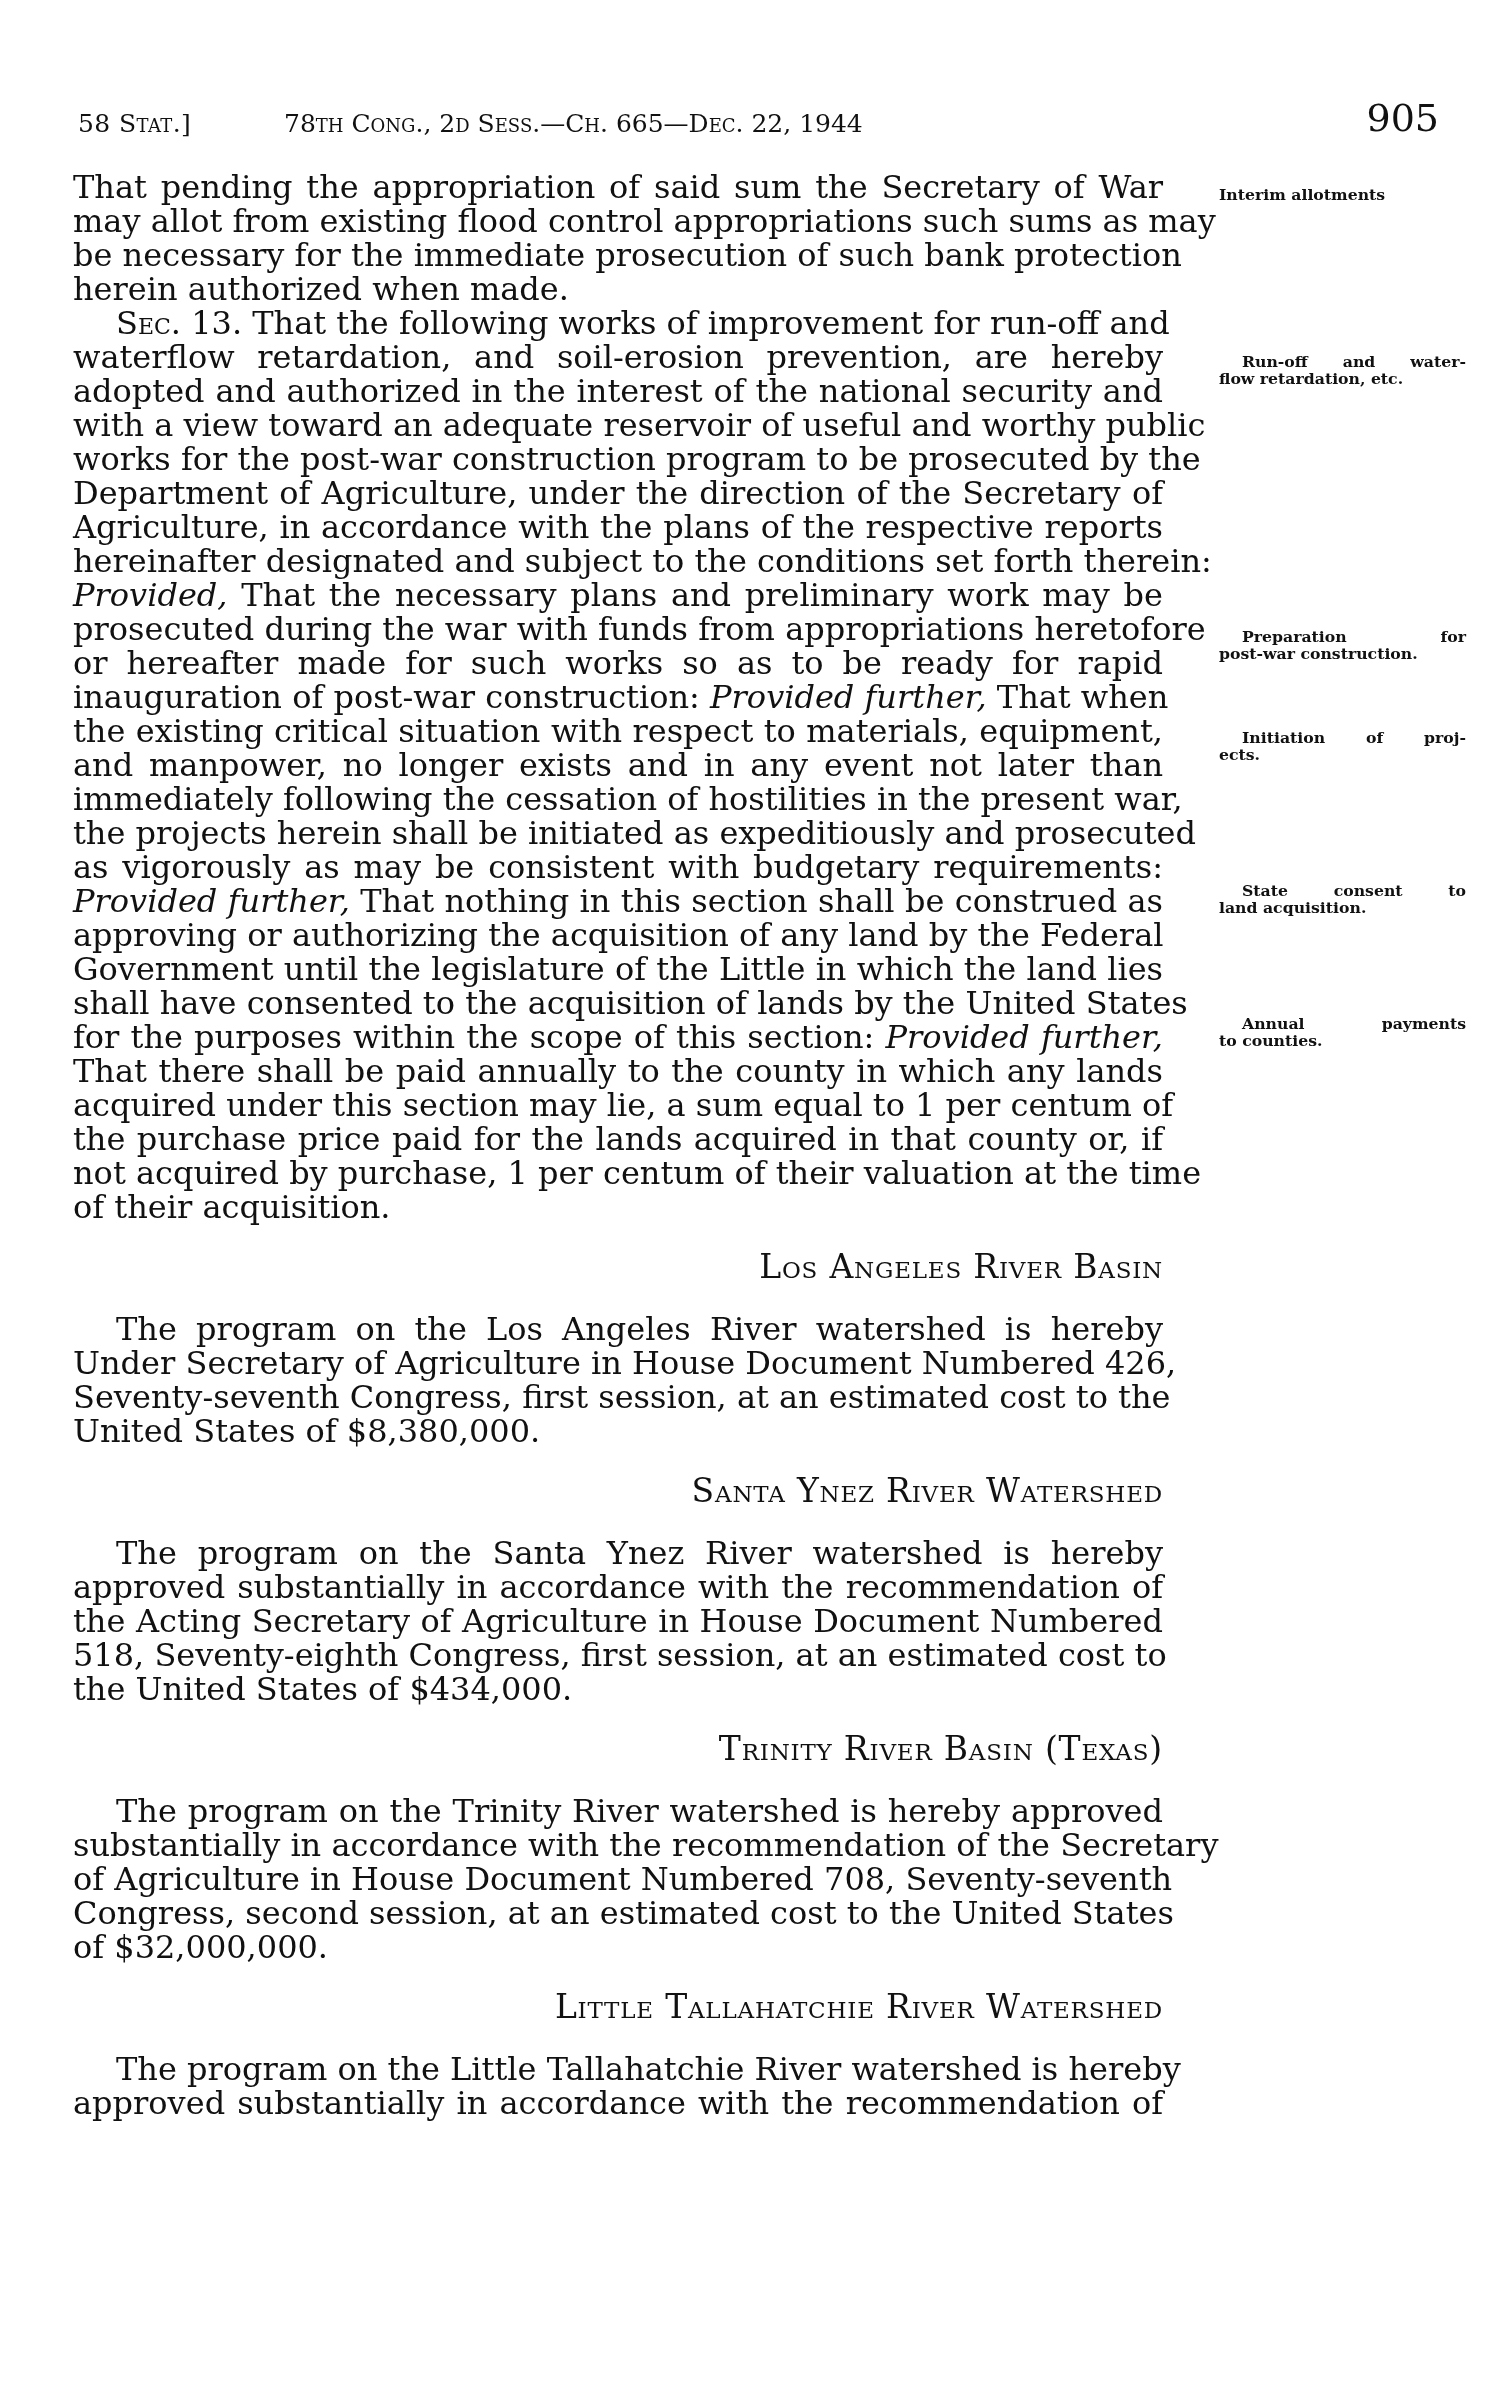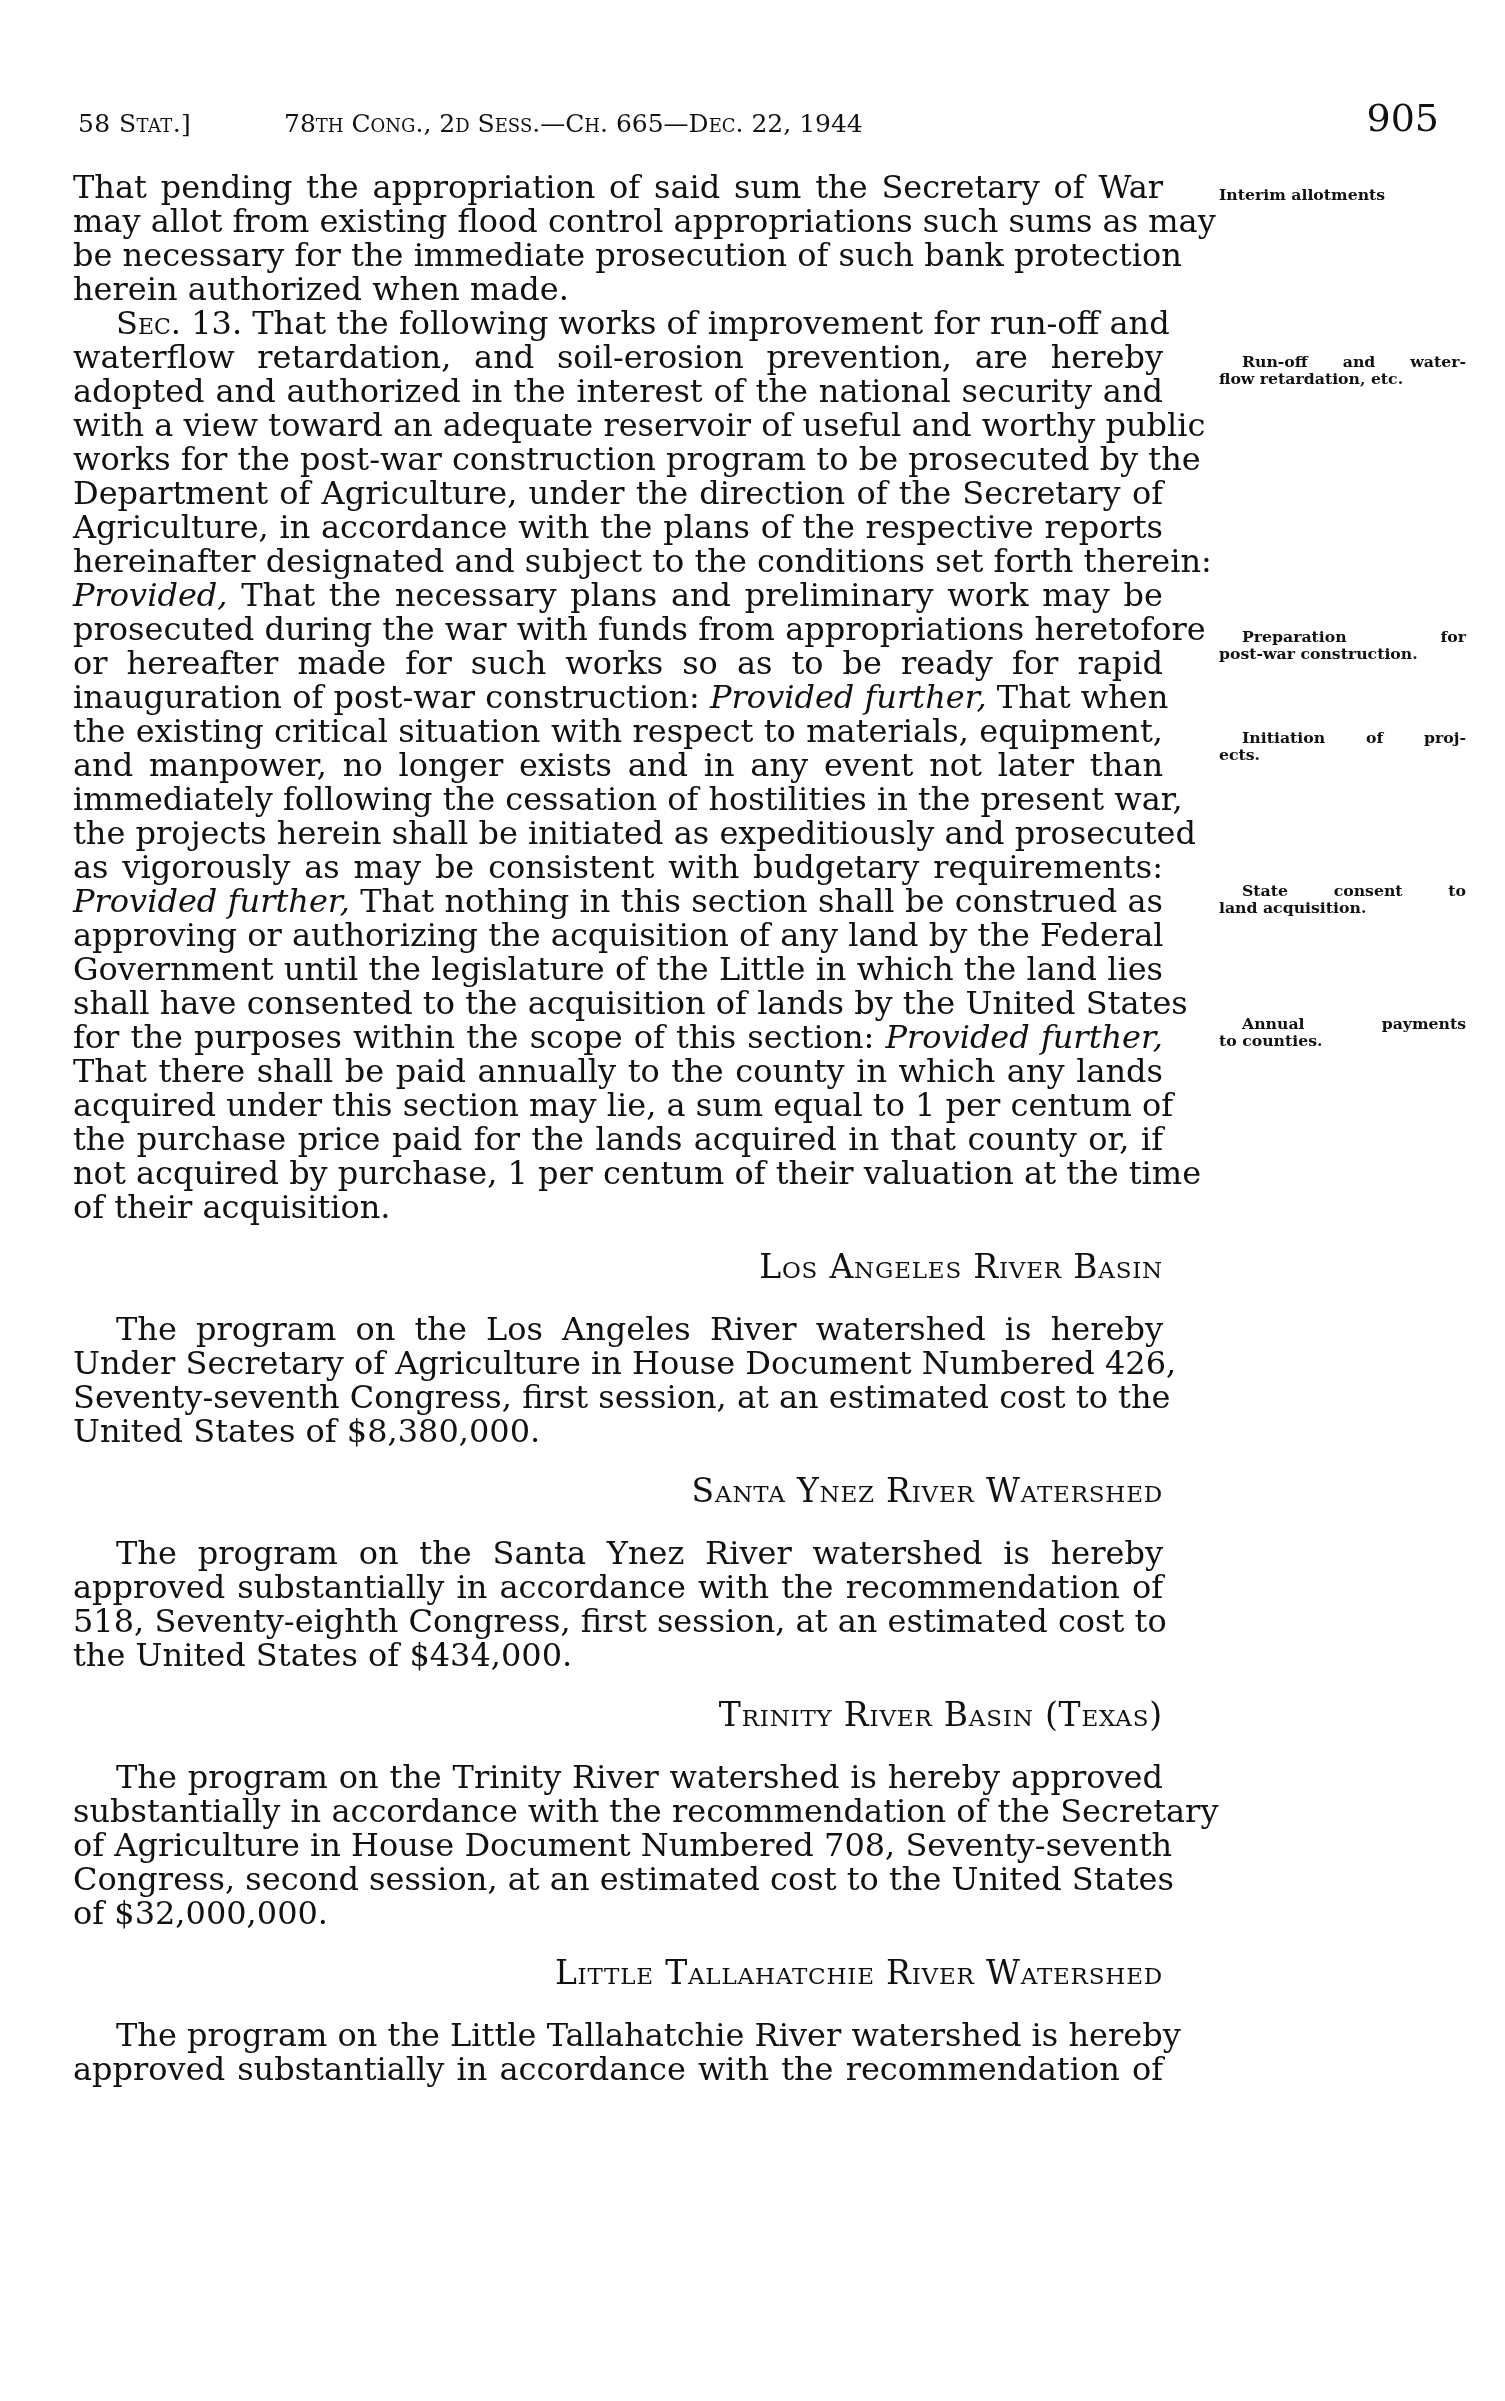--- a/index.html
+++ b/index.html
@@ -77,20 +77,21 @@
     <span class="line indent">The program on the Los Angeles River watershed is hereby</span>
     <span class="line">Under Secretary of Agriculture in House Document Numbered 426,</span>
     <span class="line">Seventy-seventh Congress, first session, at an estimated cost to the</span>
     <span class="line last">United States of $8,380,000.</span>
   </div>
 
   <div>
     <span class="heading">Santa Ynez River Watershed</span>
     <span class="line indent">The program on the Santa Ynez River watershed is hereby</span>
     <span class="line">approved substantially in accordance with the recommendation of</span>
+    <span class="line">the Acting Secretary of Agriculture in House Document Numbered</span>
     <span class="line">518, Seventy-eighth Congress, first session, at an estimated cost to</span>
     <span class="line last">the United States of $434,000.</span>
   </div>
 
   <div>
     <span class="heading">Trinity River Basin (Texas)</span>
     <span class="line indent">The program on the Trinity River watershed is hereby approved</span>
     <span class="line">substantially in accordance with the recommendation of the Secretary</span>
     <span class="line">of Agriculture in House Document Numbered 708, Seventy-seventh</span>
     <span class="line">Congress, second session, at an estimated cost to the United States</span>

